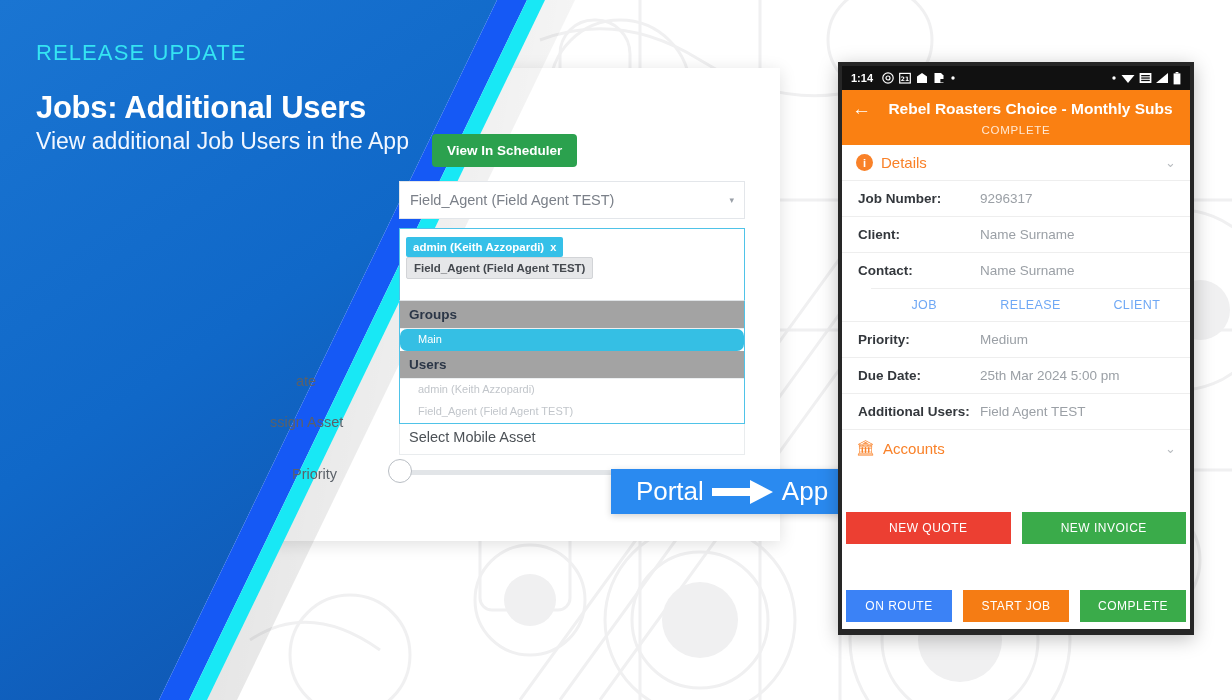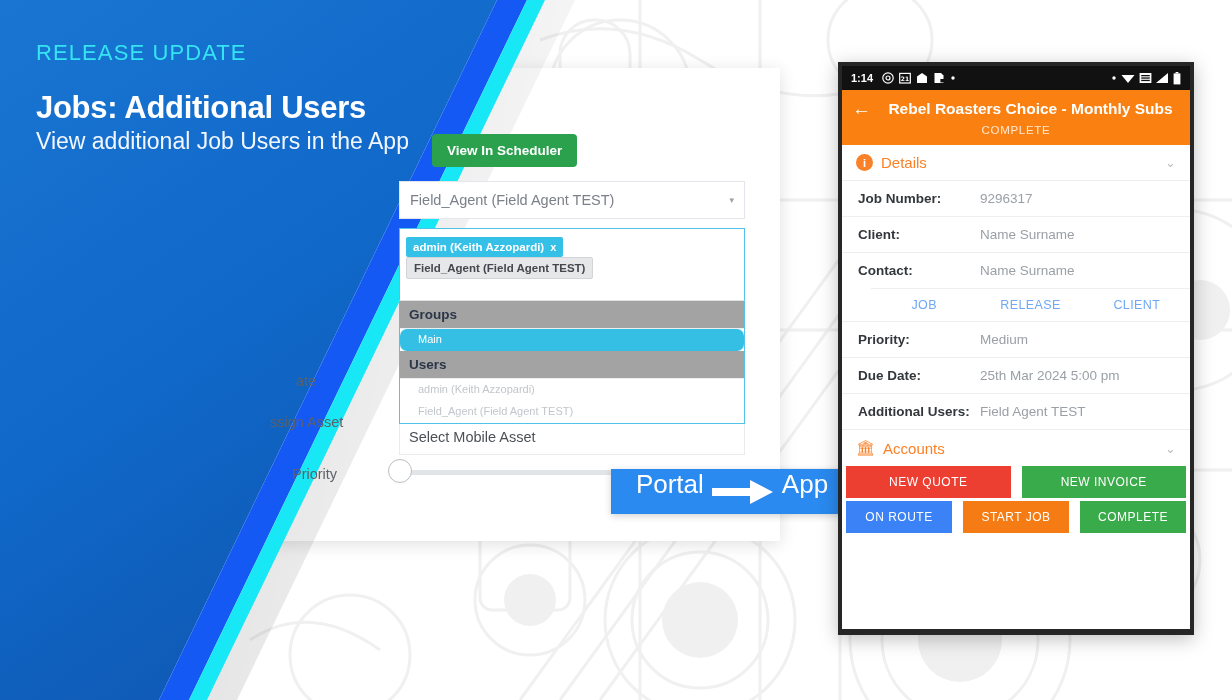--- a/index.html
+++ b/index.html
@@ -127,21 +127,21 @@
   }
   #slider-knob {
     position:absolute; left:0; top:0; width:24px; height:24px;
     border-radius:50%; background:#fff; border:1px solid #b9bec4;
   }
 
   
   #portal-app-badge {
     position:absolute; left:611px; top:469px; width:242px; height:45px;
     background:#2a8af0; z-index:8;
-    display:flex; justify-content:center; gap:8px;
+    display:flex; align-items:center; justify-content:center; gap:8px;
     box-shadow:0 2px 7px rgba(0,0,0,0.18);
   }
   .badge-text { color:#ffffff; font-size:26px; font-weight:400; }
   #badge-arrow { display:flex; align-items:center; }
 
   
   #phone {
     position:absolute; left:838px; top:62px; width:356px; height:573px;
     background:#262626; z-index:9;
     padding:4px 4px 6px 4px;
@@ -191,21 +191,21 @@
 
   #tab-row {
     display:flex; border-top:1px solid #eeeeee; padding:9px 0;margin-left:29px;
   }
   #tab-row .tab {
     flex:1; text-align:center; color:#6fa8f5; font-size:12.5px;
     letter-spacing:0.4px; cursor:pointer;
   }
 
   #action-area { padding:0 4px 4px 4px; background:#fff; }
-  .btn-row { display:flex; gap:11px; margin-bottom:3px; }
+  .btn-row { display:flex; gap:11px; margin-bottom:3px;margin-top:46px; }
   .app-btn {
     flex:1; text-align:center; color:#fff; font-size:12px;
     padding:9px 0; letter-spacing:0.5px; cursor:pointer;
     font-family:"Liberation Sans", sans-serif; border:none;
   }
 </style>
 </head>
 <body>
 
 <div id="bg-pattern">

